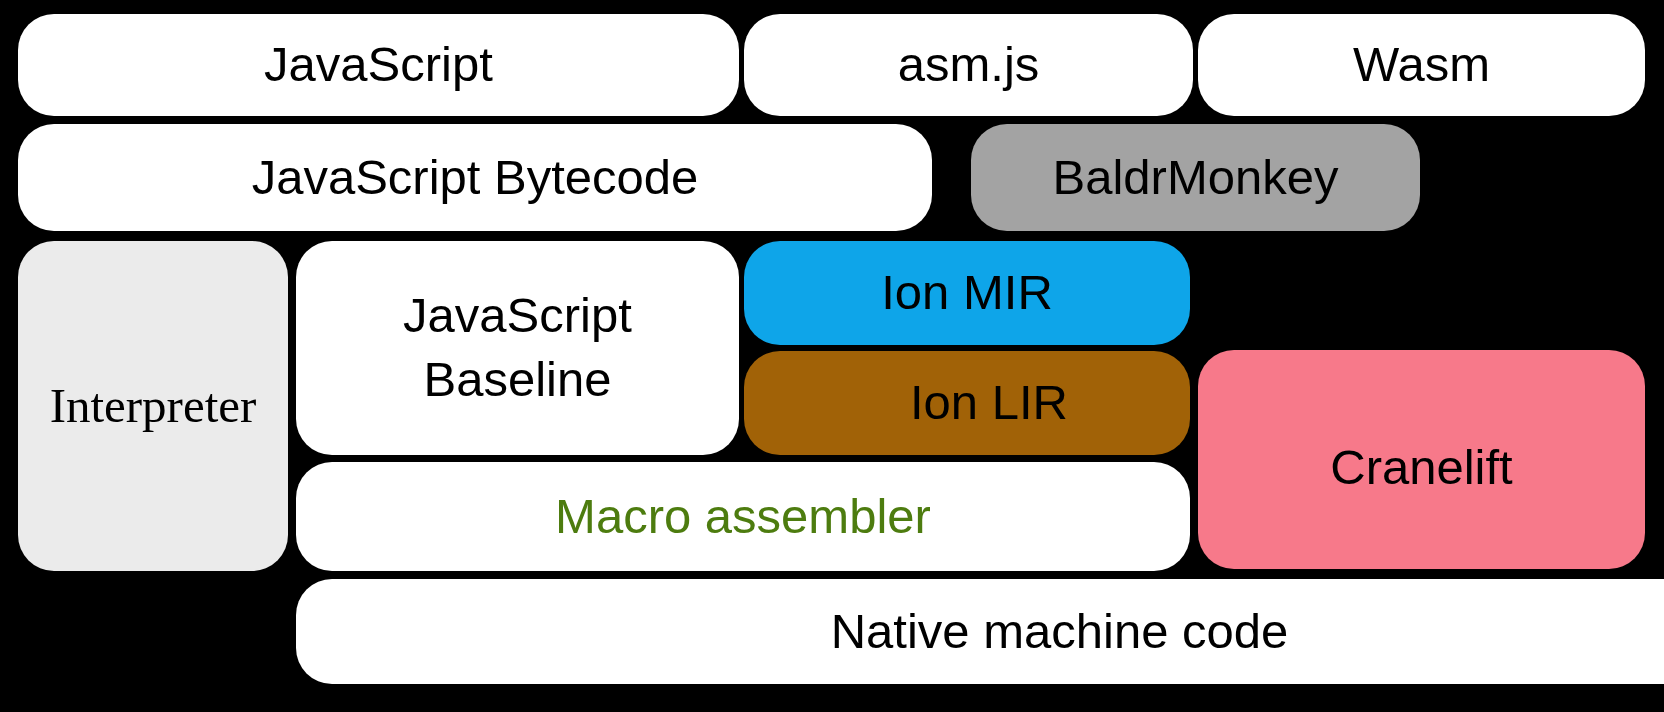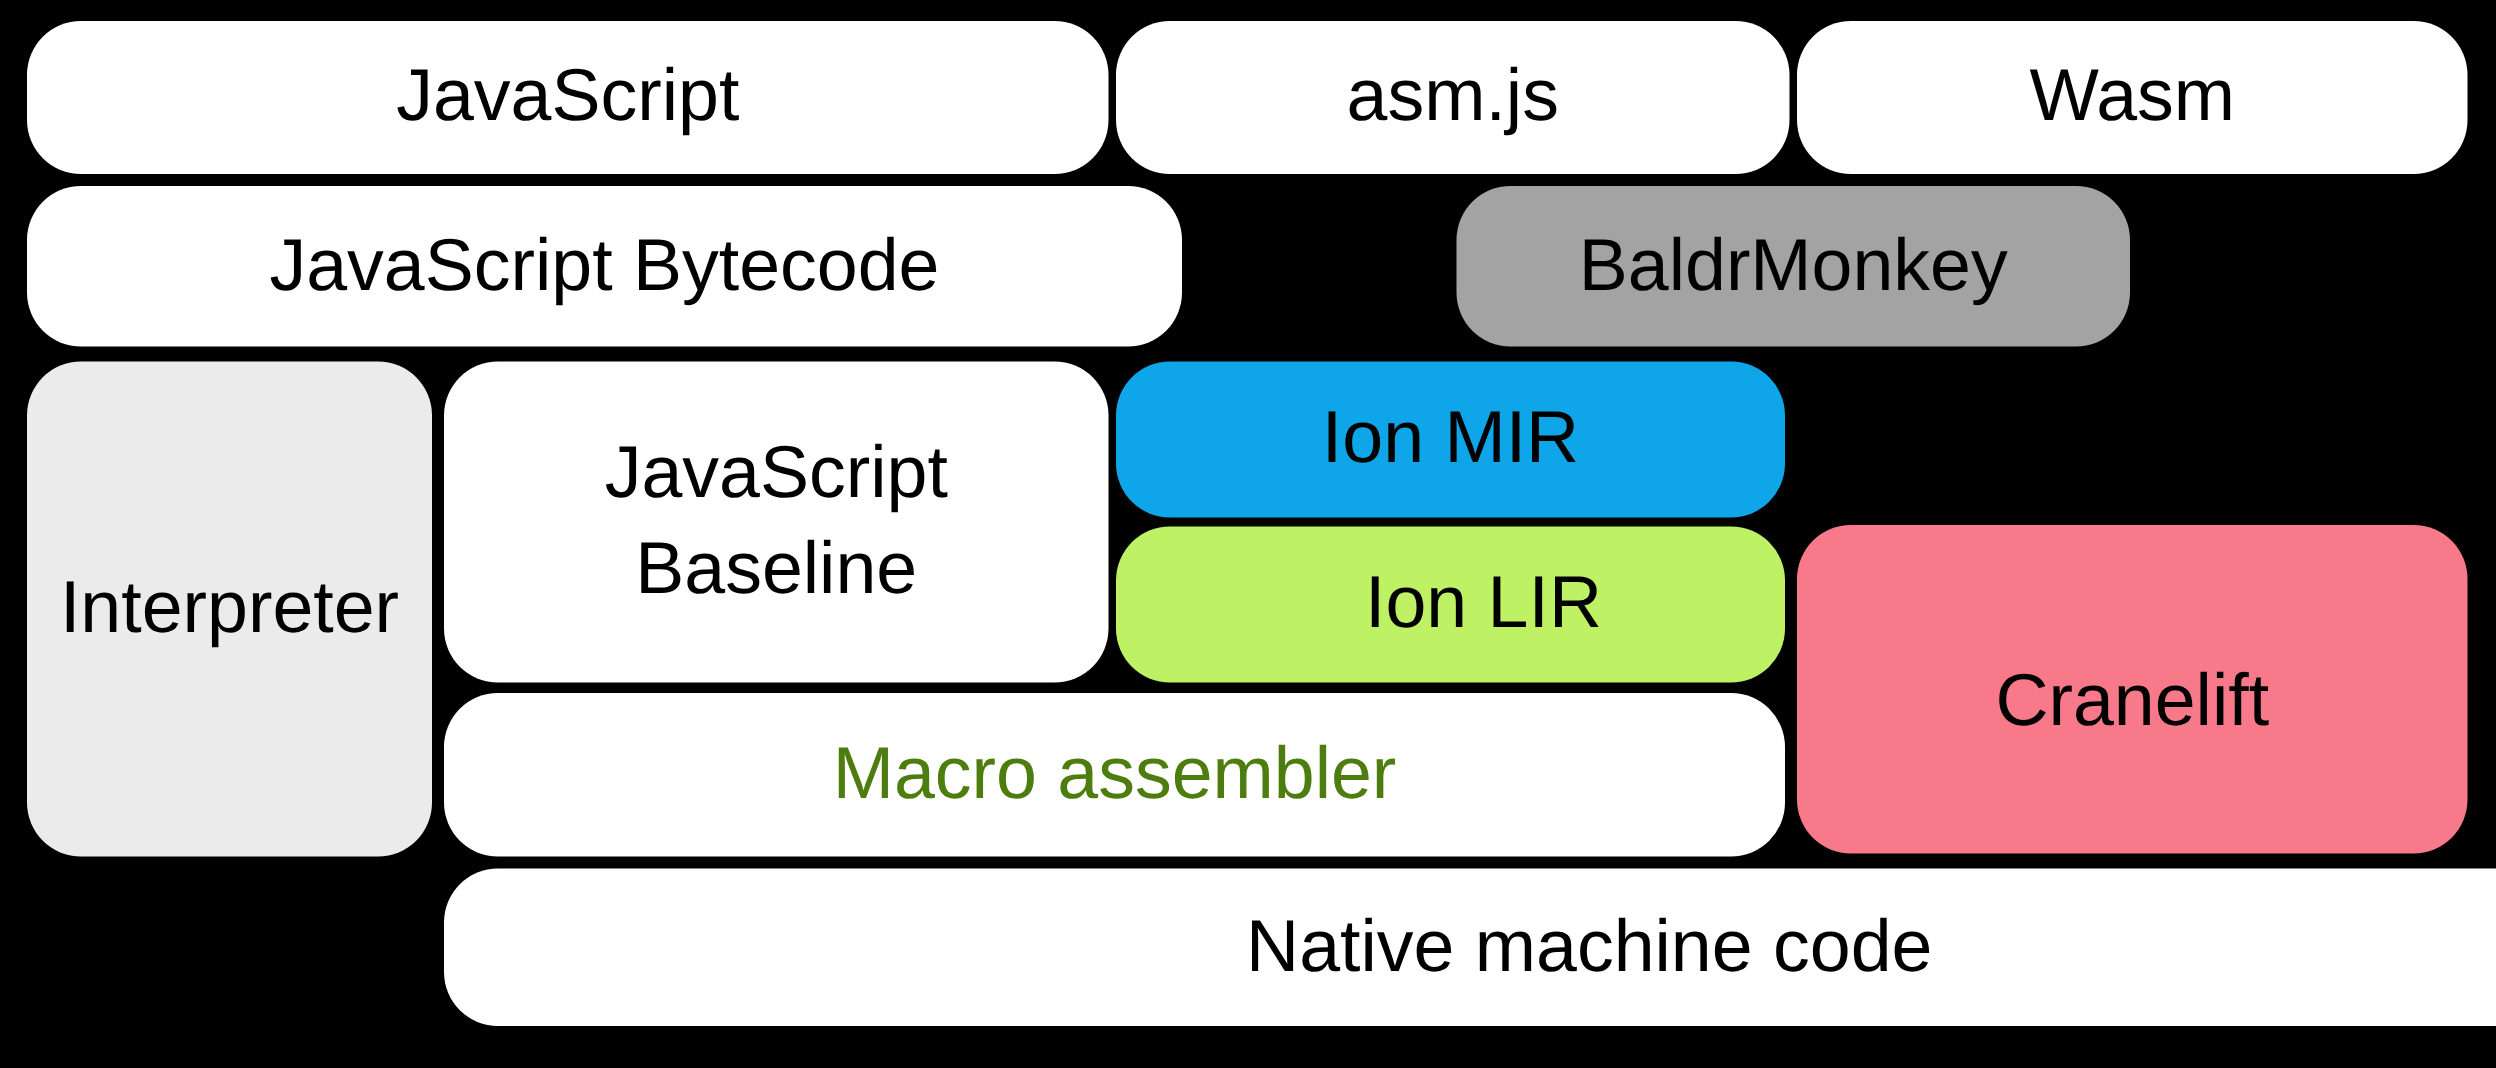--- a/index.html
+++ b/index.html
@@ -38,37 +38,37 @@
 <div class="canvas" style="background: rgb(0, 0, 0);">
   <div class="node" style="left: 18px; top: 14px; width: 721px; height: 102px; background: rgb(255, 255, 255);">
       <span class="label" style="color: rgb(0, 0, 0);">JavaScript</span>
     </div>
   <div class="node" style="left: 744px; top: 14px; width: 449px; height: 102px; background: rgb(255, 255, 255);">
       <span class="label" style="color: rgb(0, 0, 0);">asm.js</span>
     </div>
   <div class="node" style="left: 1198px; top: 14px; width: 447px; height: 102px; background: rgb(255, 255, 255);">
       <span class="label" style="color: rgb(0, 0, 0);">Wasm</span>
     </div>
-  <div class="node" style="left: 18px; top: 124px; width: 770px; height: 107px; background: rgb(255, 255, 255);">
+  <div class="node" style="left: 18px; top: 124px; width: 914px; height: 107px; background: rgb(255, 255, 255);">
       <span class="label" style="color: rgb(0, 0, 0);">JavaScript Bytecode</span>
     </div>
   <div class="node" style="left: 971px; top: 124px; width: 449px; height: 107px; background: #a3a3a3;">
       <span class="label" style="color: rgb(0, 0, 0);">BaldrMonkey</span>
     </div>
-  <div class="node" style="left: 18px; top: 241px; width: 270px; height: 330px; background: rgb(235, 235, 235);">
+  <div class="node" style="left: 18px; top: 241px; width: 270px; height: 330px; background: rgb(235, 235, 235); font-family: Liberation Serif, serif;">
       <span class="label" style="color: rgb(0, 0, 0);">Interpreter</span>
     </div>
   <div class="node" style="left: 296px; top: 241px; width: 443px; height: 214px; background: rgb(255, 255, 255);">
       <span class="label" style="color: rgb(0, 0, 0);">JavaScript
 Baseline</span>
     </div>
   <div class="node" style="left: 744px; top: 241px; width: 446px; height: 104px; background: #0ea5e9;">
       <span class="label" style="color: rgb(0, 0, 0);">Ion MIR</span>
     </div>
-  <div class="node" style="left: 744px; top: 351px; width: 446px; height: 104px; background: #bef264; padding-left: 44px;">
+  <div class="node" style="left: 744px; top: 351px; width: 446px; height: 104px; background: #a16207; padding-left: 44px;">
       <span class="label" style="color: rgb(0, 0, 0);">Ion LIR</span>
     </div>
   <div class="node" style="left: 1198px; top: 350px; width: 447px; height: 219px; background: rgb(247, 121, 138);">
       <span class="label" style="color: #000000; margin-top: 16px;">Cranelift</span>
     </div>
   <div class="node" style="left: 296px; top: 462px; width: 894px; height: 109px; background: rgb(255, 255, 255);">
       <span class="label" style="color: #4d7c0f;">Macro assembler</span>
     </div>
   <div class="node" style="left: 296px; top: 579px; width: 1527px; height: 105px; background: rgb(255, 255, 255);">
       <span class="label" style="color: rgb(0, 0, 0);">Native machine code</span>

